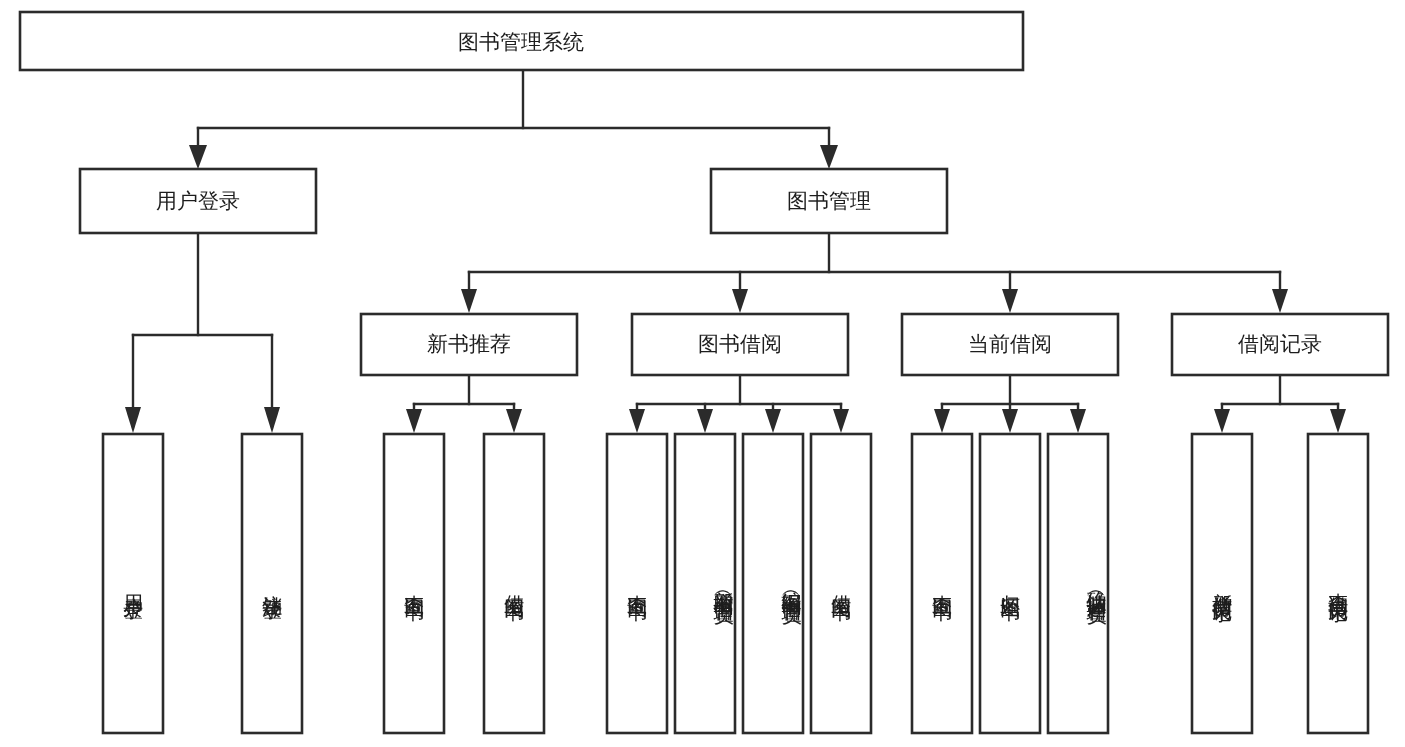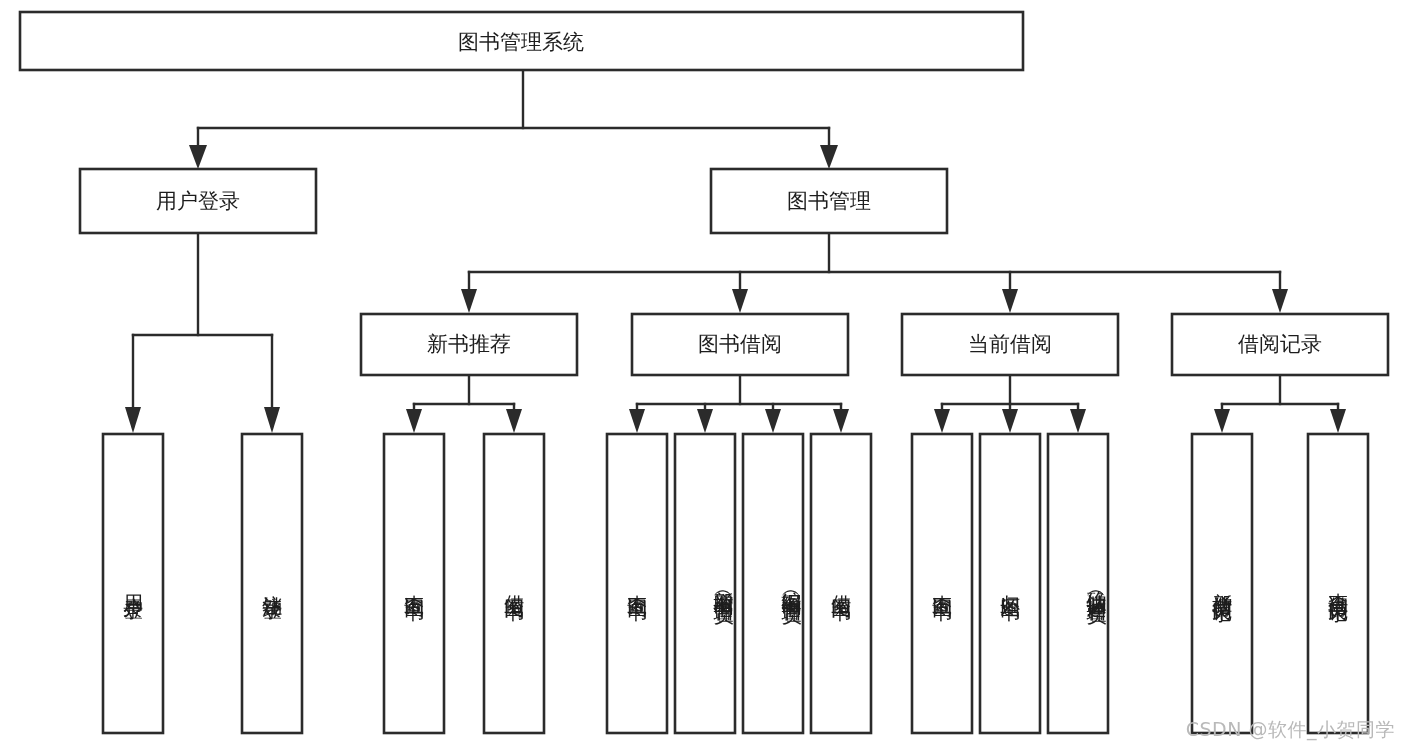--- a/index.html
+++ b/index.html
@@ -238,15 +238,14 @@
   <div class="leaf-label" style="left:743px; top:440px; width:60px; height:290px;">编辑图书（管理员）</div>
   <div class="leaf-label centered" style="left:811px; top:434px; width:60px; height:299px;">借阅图书</div>
 
   <div class="leaf-label centered" style="left:912px; top:434px; width:60px; height:299px;">查询图书</div>
   <div class="leaf-label centered" style="left:980px; top:434px; width:60px; height:299px;">归还图书</div>
   <div class="leaf-label" style="left:1048px; top:440px; width:60px; height:290px;">确认归还（管理员）</div>
 
   <div class="leaf-label centered" style="left:1192px; top:434px; width:60px; height:299px;">新增借阅记录</div>
   <div class="leaf-label centered" style="left:1308px; top:434px; width:60px; height:299px;">查询借阅记录</div>
 
-  <div class="watermark">CSDN @软件_小贺同学</div>
 
 </div>
 
 </body></html>

